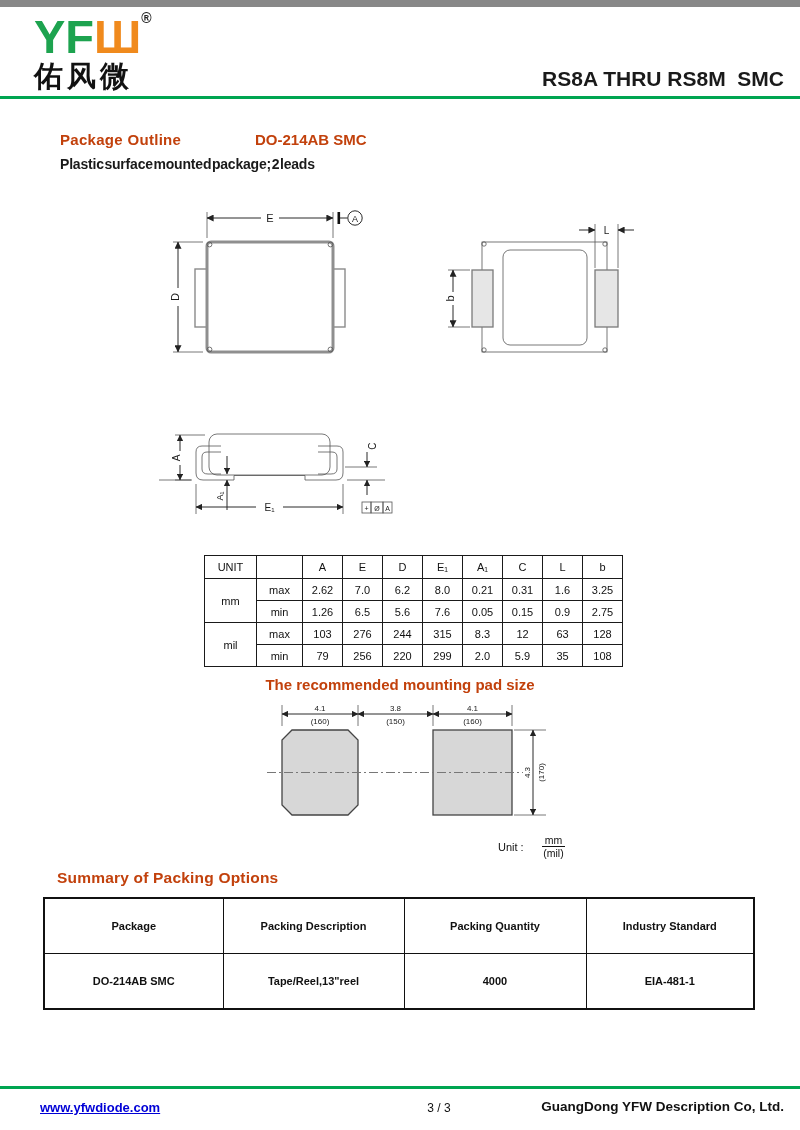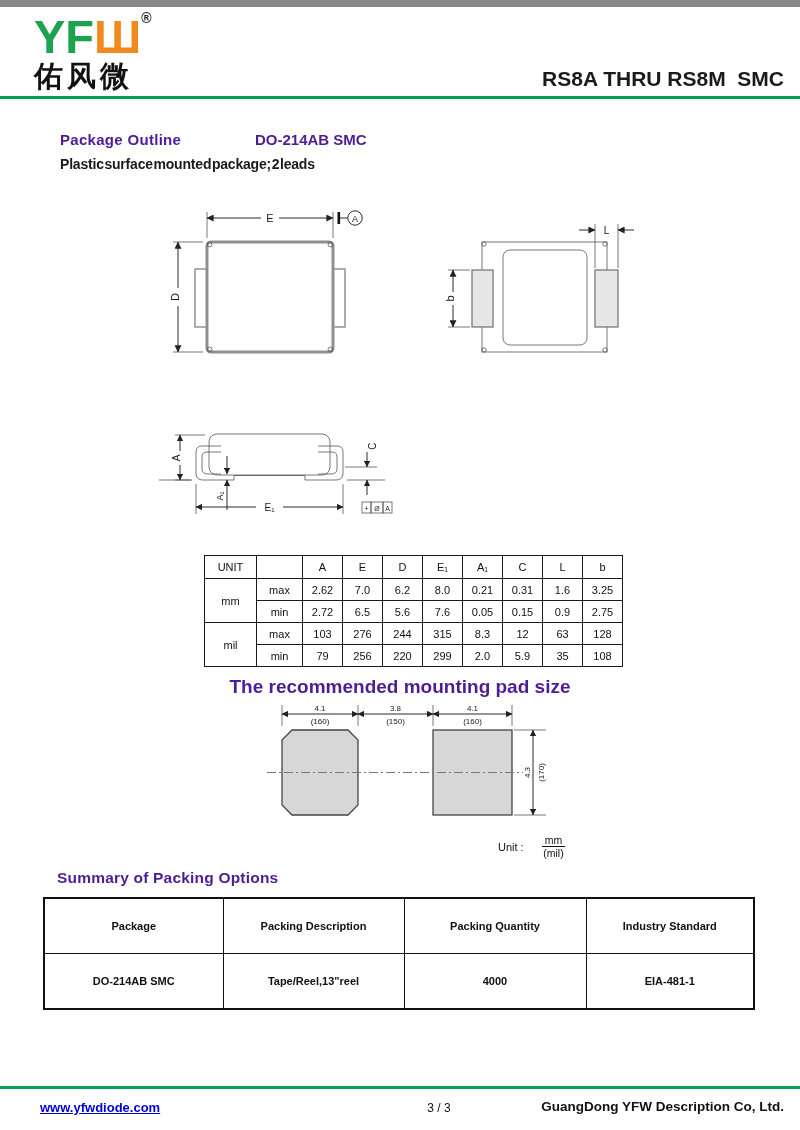--- a/index.html
+++ b/index.html
@@ -11,21 +11,21 @@
   .logo{left:34px;top:6px;line-height:1;}
   .logo-row{white-space:nowrap;}
   .logo-latin{font-size:47px;font-weight:bold;color:#1da34f;letter-spacing:0px;}
   .logo-mark{font-size:47px;font-weight:bold;color:#f08a1d;}
   .logo-reg{font-size:14px;font-weight:bold;color:#222;vertical-align:top;position:relative;top:-2px;}
   .logo-cn{font-size:29px;font-weight:bold;color:#111;letter-spacing:4px;margin-top:2px;}
   .doc-title{top:60px;right:16px;font-size:21px;font-weight:bold;color:#1a1a1a;white-space:pre;}
   .rule-green{left:0;width:800px;height:3px;background:#00a551;}
 
   
-  .h-green{font-weight:bold;color:#4c1d95;}
+  .h-green{font-weight:bold;color:#c2410c;}
   .sec-heading{left:60px;top:124px;font-size:15px;letter-spacing:.3px;}
   .sec-pkg{left:255px;top:124px;font-size:15px;}
   .sec-sub{left:60px;top:149px;font-size:14px;font-weight:bold;color:#1a1a1a;word-spacing:-3px;letter-spacing:-.2px;}
 
   svg{position:absolute;overflow:visible;}
   svg text{font-family:"Liberation Sans","DejaVu Sans",sans-serif;fill:#1a1a1a;}
   .dim{stroke:#2a2a2a;stroke-width:1;fill:none;}
   .thin{stroke:#555;stroke-width:.8;fill:none;}
   .body-stroke{stroke:#8f8f8f;fill:#fff;}
   .tab-light{fill:#fff;stroke:#8a8a8a;stroke-width:1.4;}
@@ -33,21 +33,21 @@
 
   
   .dimtable{left:204px;top:548px;border-collapse:collapse;table-layout:fixed;}
   .dimtable td{border:1px solid #1a1a1a;text-align:center;vertical-align:middle;
                font-size:11px;height:21px;padding:0;}
   
   .packtable{left:43px;top:890px;border-collapse:collapse;table-layout:fixed;border:2px solid #111;}
   .packtable td{border:1px solid #111;text-align:center;vertical-align:middle;
                 font-size:11px;font-weight:bold;height:20px;padding:17px;}
 
-  .pad-title{left:200px;top:669px;width:400px;text-align:center;font-size:19px;}
+  .pad-title{left:200px;top:669px;width:400px;text-align:center;font-size:15px;}
   .unit-block{left:498px;top:827px;font-size:11px;display:flex;align-items:center;gap:18px;}
   .frac{display:inline-block;text-align:center;font-size:10.5px;line-height:1.15;}
   .frac-top{padding:0 3px;border-bottom:1px solid #111;}
 
   .pack-heading{left:57px;top:862px;font-size:15.5px;letter-spacing:.2px;}
 
   .footer-link{left:40px;top:1093px;font-size:13px;font-weight:bold;color:#0000d6;text-decoration:underline;}
   .footer-page{left:0;top:1094px;width:800px;text-align:center;font-size:12px;padding-left:39px;}
   .footer-co{right:16px;top:1092px;font-size:13.5px;font-weight:bold;}
 </style>
@@ -231,21 +231,21 @@
       <td>7.0</td>
       <td>6.2</td>
       <td>8.0</td>
       <td>0.21</td>
       <td>0.31</td>
       <td>1.6</td>
       <td>3.25</td>
     </tr>
     <tr>
       <td>min</td>
-      <td>2.72</td>
+      <td>1.26</td>
       <td>6.5</td>
       <td>5.6</td>
       <td>7.6</td>
       <td>0.05</td>
       <td>0.15</td>
       <td>0.9</td>
       <td>2.75</td>
     </tr>
     <tr>
       <td rowspan="2">mil</td>

